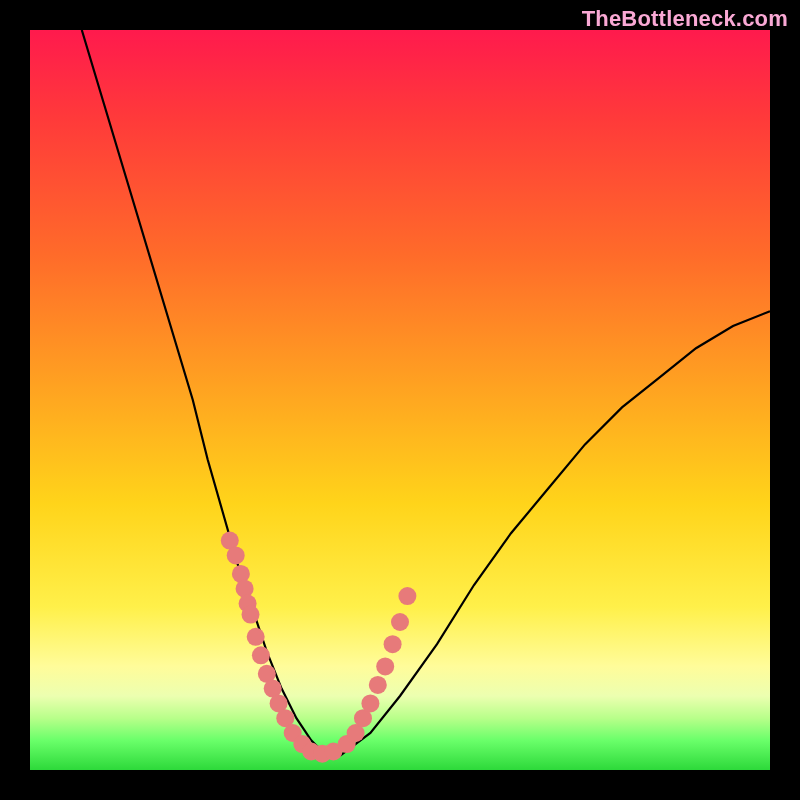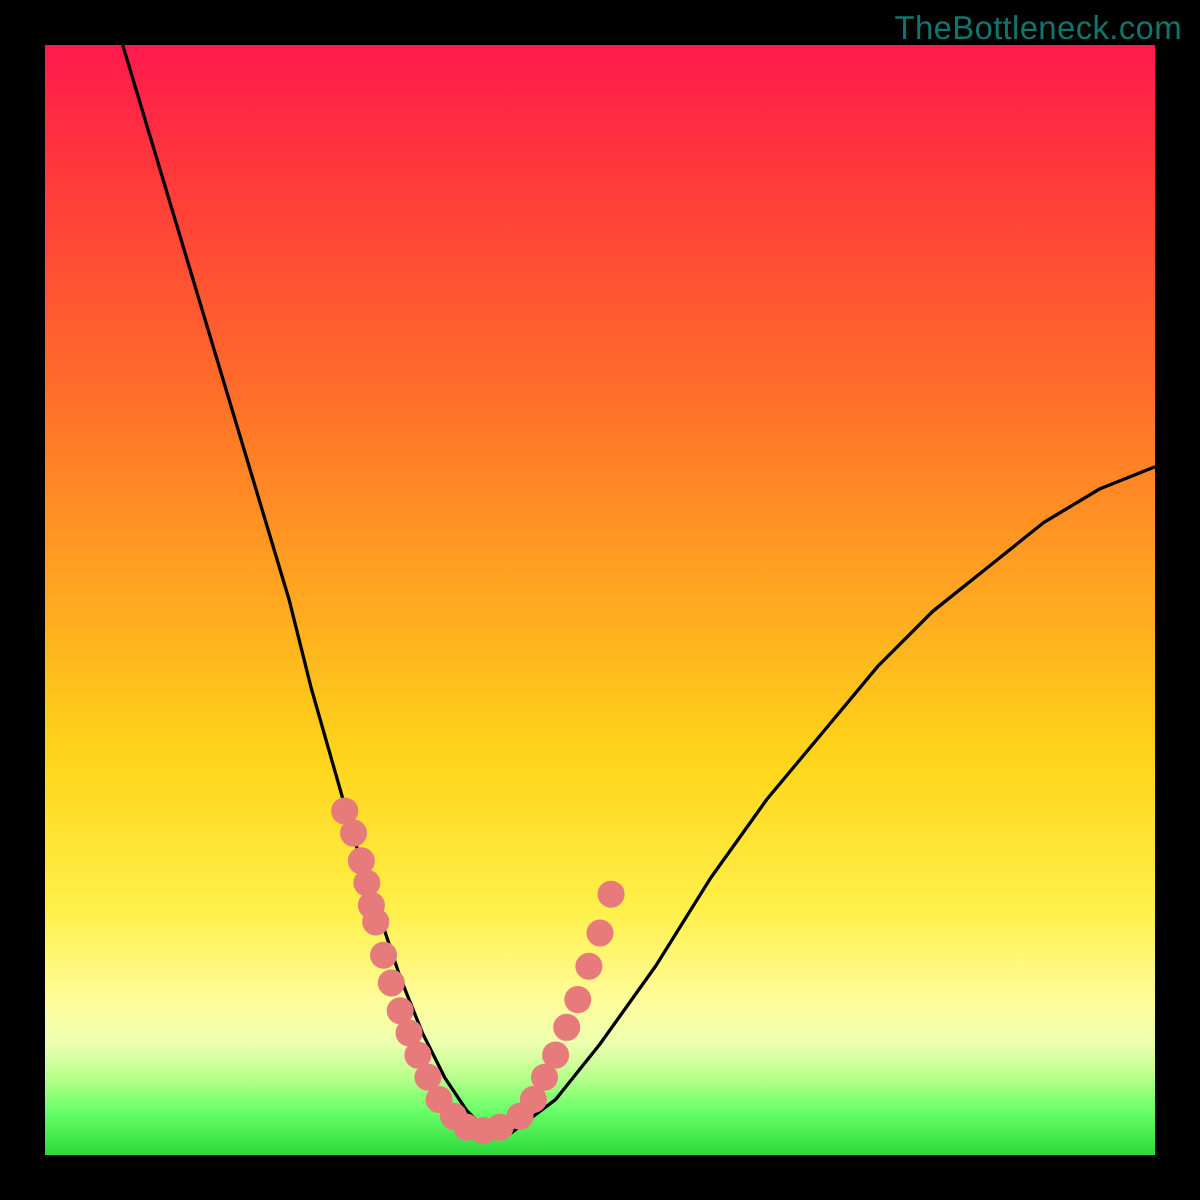--- a/index.html
+++ b/index.html
@@ -37,23 +37,23 @@
       #ecffb0 90%,
       #b8ff8a 93%,
       #6aff6a 96%,
       #2dd93a 100%
     );
   }
   .watermark {
     position: absolute;
     top: 6px;
     right: 12px;
-    color: #0f766e;
+    color: #f9a8d4;
     font-size: 22px;
-    font-weight: 400;
+    font-weight: 700;
     letter-spacing: 0.2px;
     user-select: none;
   }
   svg.curve {
     position: absolute;
     top: 0; left: 0;
     width: 740px;
     height: 740px;
     overflow: visible;
   }

